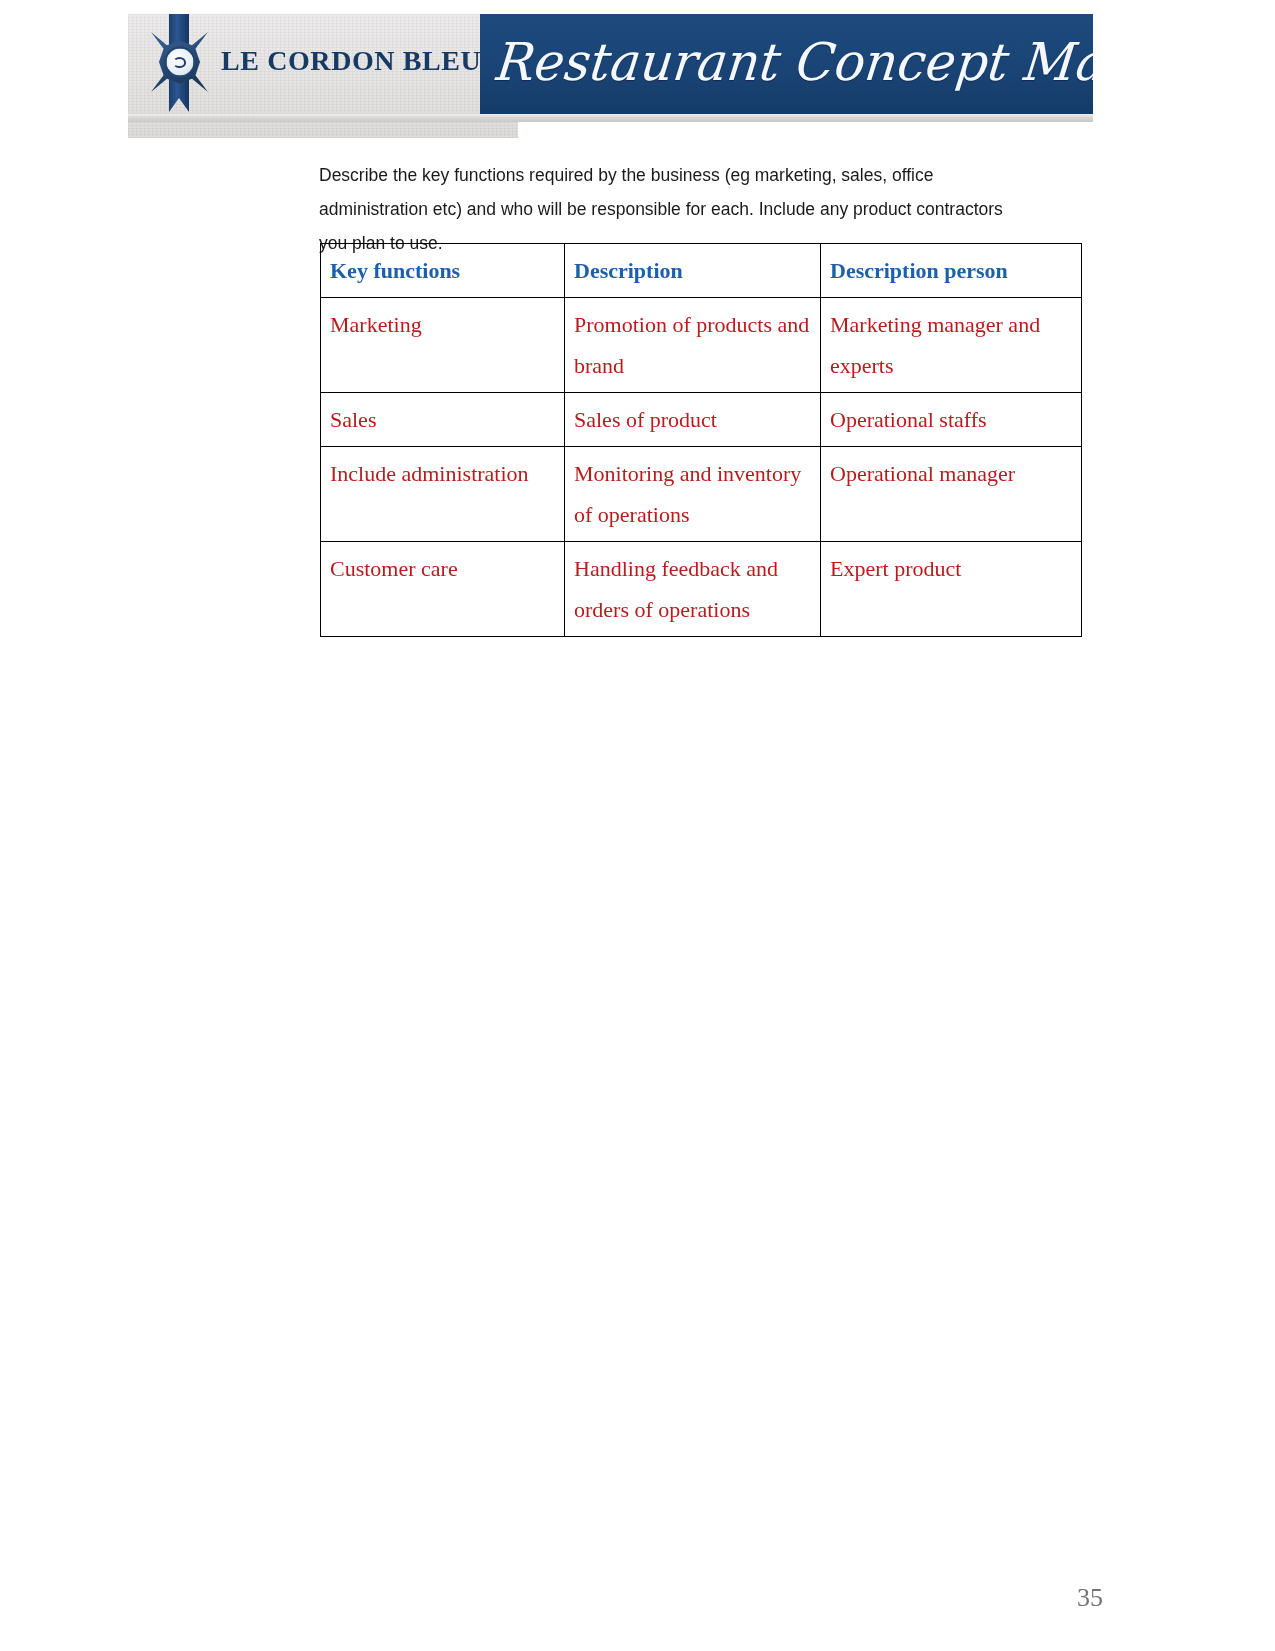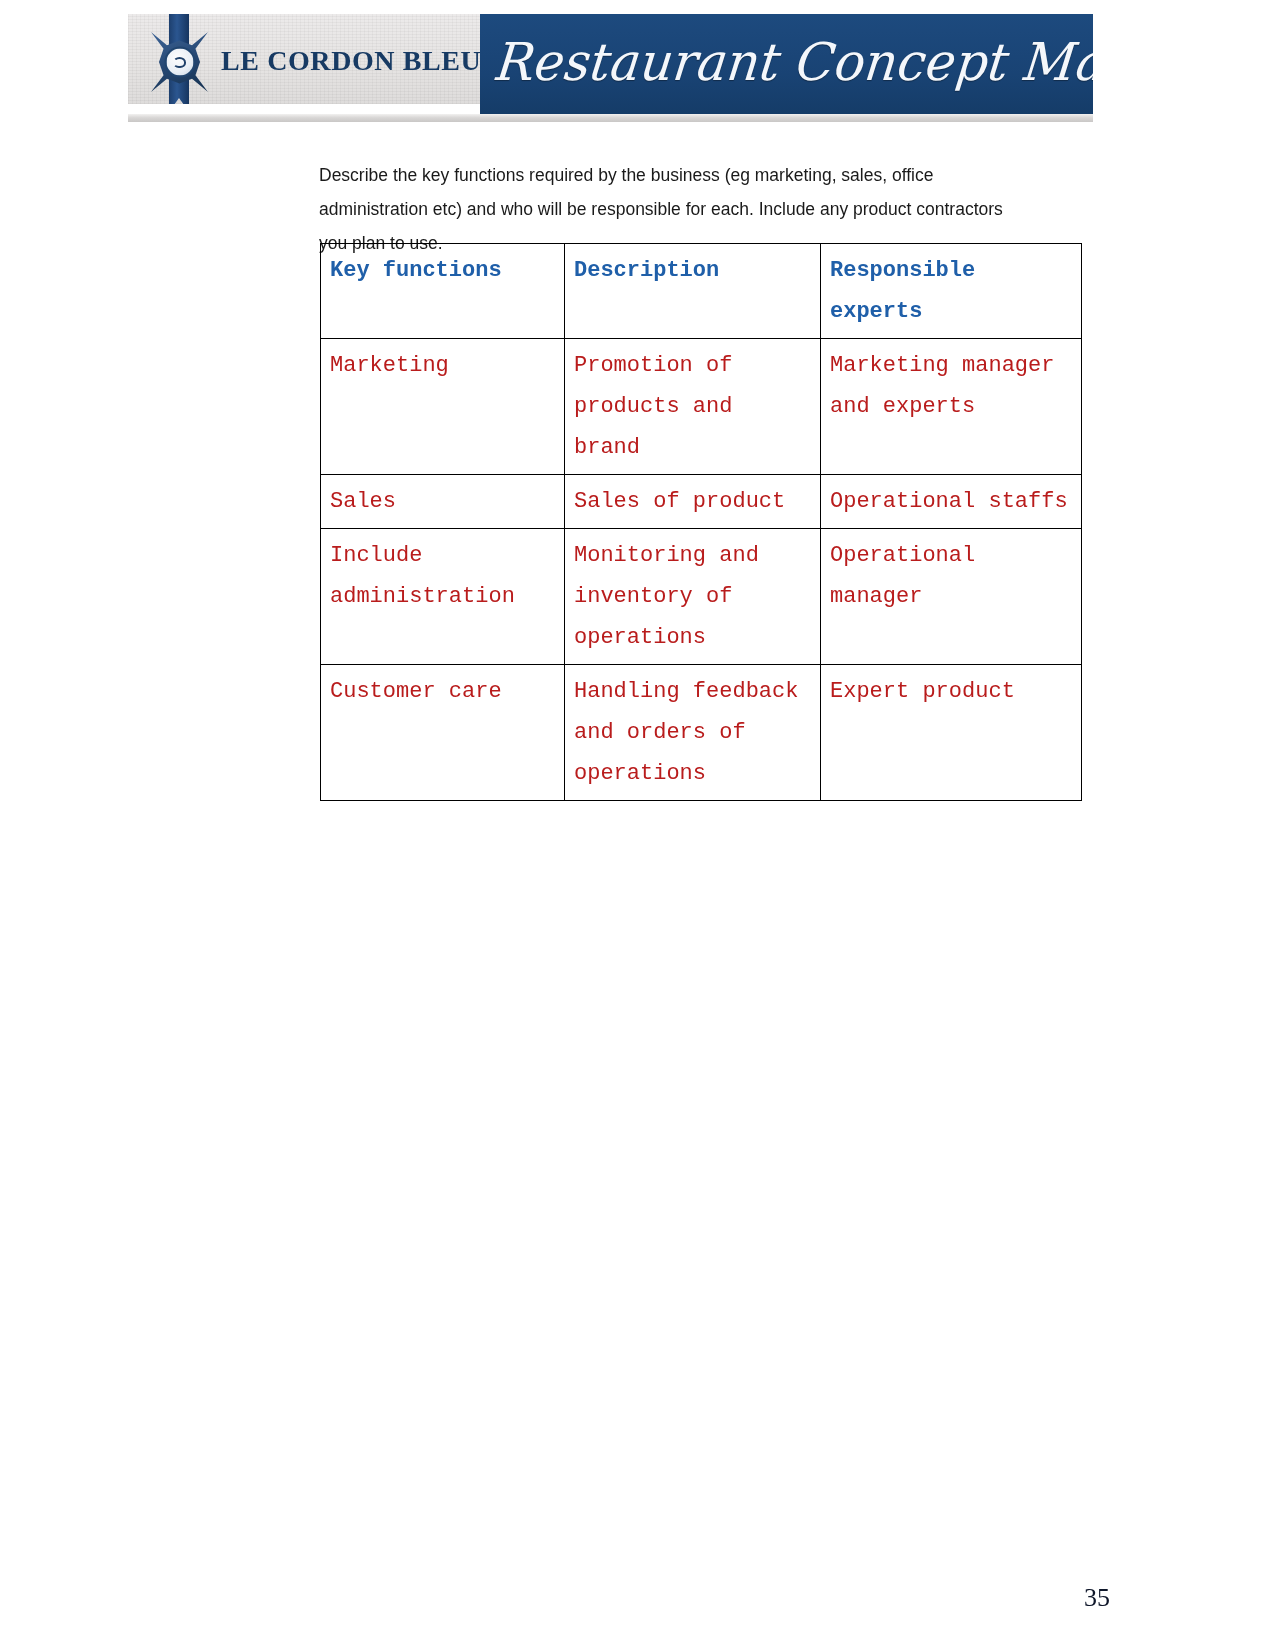--- a/index.html
+++ b/index.html
@@ -21,26 +21,27 @@
     left: 128px;
     top: 14px;
     width: 965px;
     height: 100px;
   }
   .hdr-left {
     position: absolute;
     left: 0;
     top: 0;
     width: 352px;
-    height: 90px;
+    height: 124px;
     background:
       repeating-linear-gradient(0deg, rgba(0,0,0,0.035) 0px, rgba(0,0,0,0.035) 1px, rgba(255,255,255,0) 1px, rgba(255,255,255,0) 3px),
       repeating-linear-gradient(90deg, rgba(0,0,0,0.03) 0px, rgba(0,0,0,0.03) 1px, rgba(255,255,255,0) 1px, rgba(255,255,255,0) 4px),
       linear-gradient(180deg, #eceaea 0%, #e6e4e3 55%, #dedcdb 100%);
     overflow: hidden;
+    padding-left: 38px;
   }
   .hdr-right {
     position: absolute;
     left: 352px;
     top: 0;
     width: 613px;
     height: 100px;
     background: linear-gradient(180deg, #1d4a7e 0%, #194374 60%, #153c68 100%);
     overflow: hidden;
   }
@@ -156,21 +157,21 @@
     top: 243px;
     width: 761px;
     border-collapse: collapse;
     table-layout: fixed;
   }
   #functions-table td,
   #functions-table th {
     border: 1px solid #000000;
     vertical-align: top;
     padding: 6px 9px 6px 9px;
-    font-family: Liberation Mono, monospace;
+    font-family: Liberation Serif, serif;
     font-size: 22px;
     line-height: 41px;
     text-align: left;
   }
   #functions-table th {
     font-weight: bold;
     color: #1f5fa9;
     height: 33px;
   }
   #functions-table td {
@@ -182,24 +183,24 @@
   .col-c { width: 261px; }
 
   .row-h { height: 33px; }
 
   
   #page-number {
     position: absolute;
     left: 1070px;
     top: 1583px;
     width: 40px;
-    text-align: right;
+    text-align: center;
     font-family: "Liberation Serif", serif;
     font-size: 26px;
-    color: #0f172a;
+    color: #737373;
   }
 </style>
 </head>
 <body>
 
 <div id="page-header">
 
   <div class="hdr-left">
     <div class="lcb-ribbon"></div>
     <div class="lcb-emblem">
@@ -221,21 +222,21 @@
 <table id="functions-table">
   <colgroup>
     <col class="col-a">
     <col class="col-b">
     <col class="col-c">
   </colgroup>
   <thead>
     <tr class="row-h">
       <th>Key functions</th>
       <th>Description</th>
-      <th>Responsible experts</th>
+      <th>Description person</th>
     </tr>
   </thead>
   <tbody>
     <tr>
       <td>Marketing</td>
       <td>Promotion of products and brand</td>
       <td>Marketing manager and experts</td>
     </tr>
     <tr>
       <td>Sales</td>

